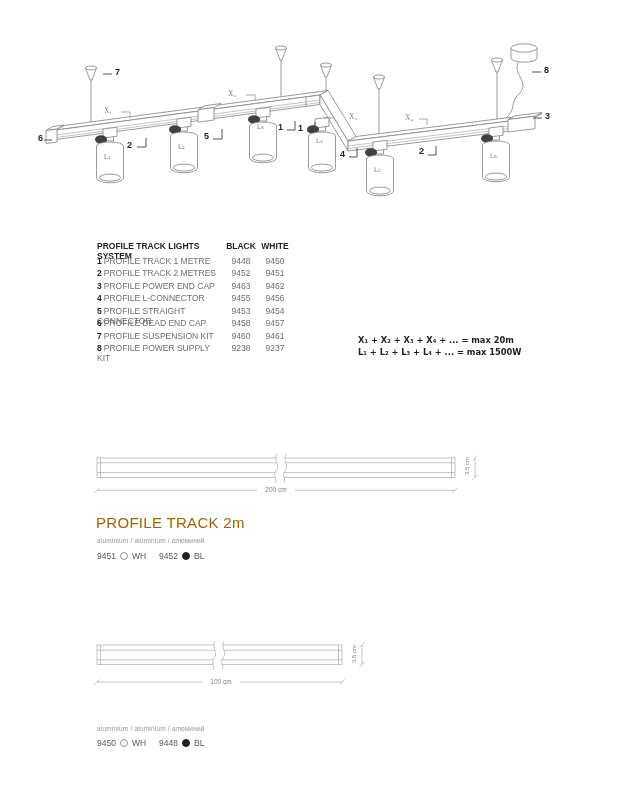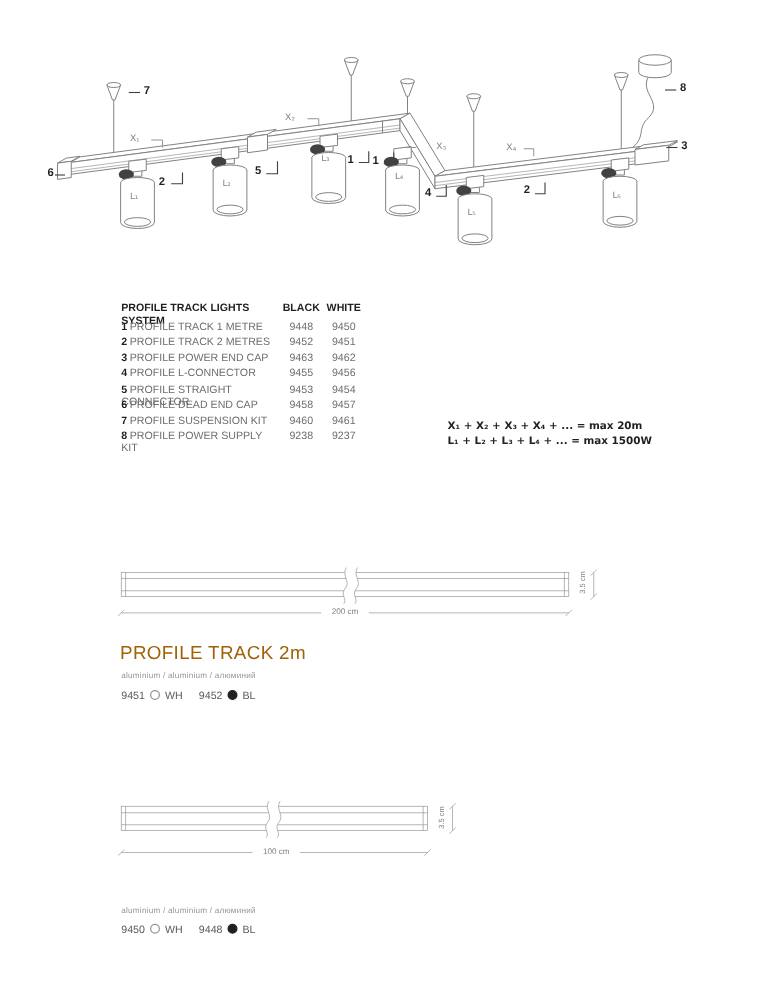--- a/index.html
+++ b/index.html
@@ -7,21 +7,21 @@
         font-family:"Liberation Sans",sans-serif;color:#414042;}
   svg{position:absolute;left:0;top:0;}
   .stroke{fill:none;stroke:#808285;stroke-width:0.8;stroke-linejoin:round;}
   .fillw{fill:#ffffff;stroke:#808285;stroke-width:0.8;stroke-linejoin:round;}
   .thin{fill:none;stroke:#939598;stroke-width:0.55;}
   .lead{fill:none;stroke:#414042;stroke-width:0.9;}
   .leadx{fill:none;stroke:#939598;stroke-width:0.8;}
   .knob{fill:#414042;stroke:none;}
   .dlabel{position:absolute;line-height:1;white-space:nowrap;}
   .num{font-weight:bold;font-size:9px;color:#231f20;}
-  .xlab{font-family:Liberation Sans, sans-serif;font-size:7.5px;color:#808285;}
+  .xlab{font-family:Liberation Serif, serif;font-size:7.5px;color:#808285;}
   .llab{font-family:"DejaVu Sans",sans-serif;font-size:7px;color:#808285;}
   
   .parts-table{position:absolute;left:97px;top:241px;font-size:8.5px;}
   .pt-head{display:grid;grid-template-columns:128px 32px 36px;height:15px;
            font-weight:bold;color:#231f20;align-items:start;}
   .pt-row{display:grid;grid-template-columns:128px 32px 36px;height:12.45px;color:#6d6e71;}
   .pt-c{text-align:center;}
   .pt-name .n{font-weight:bold;color:#231f20;margin-right:2px;}
   
   .formulas{position:absolute;left:358px;top:335px;font-family:"DejaVu Sans",sans-serif;

